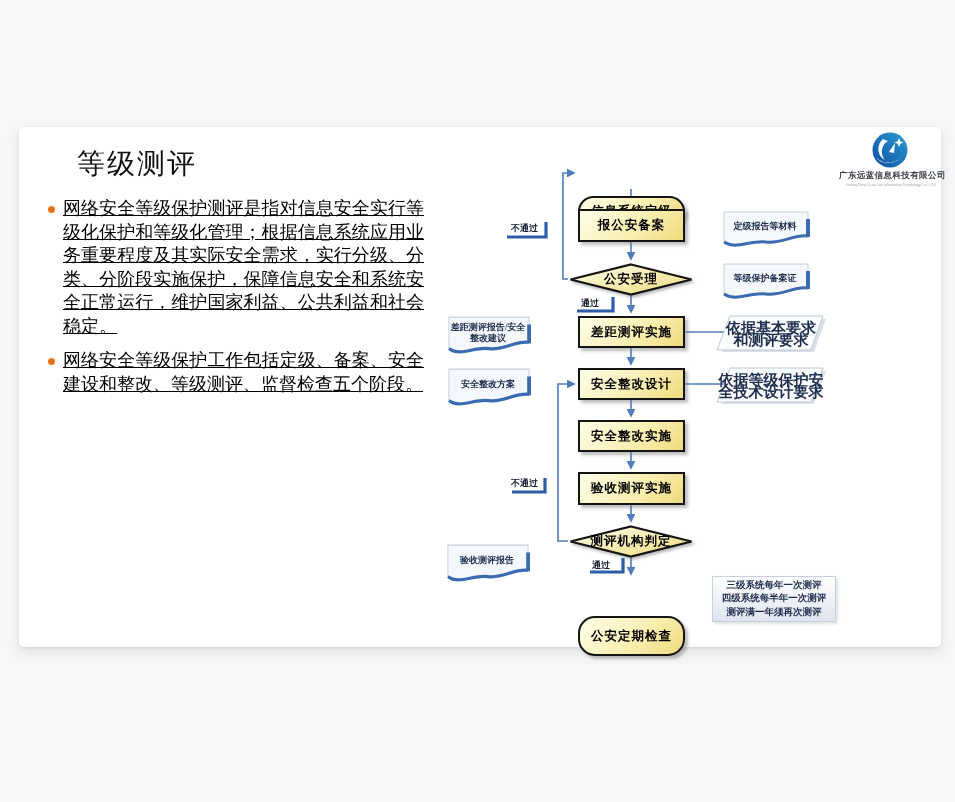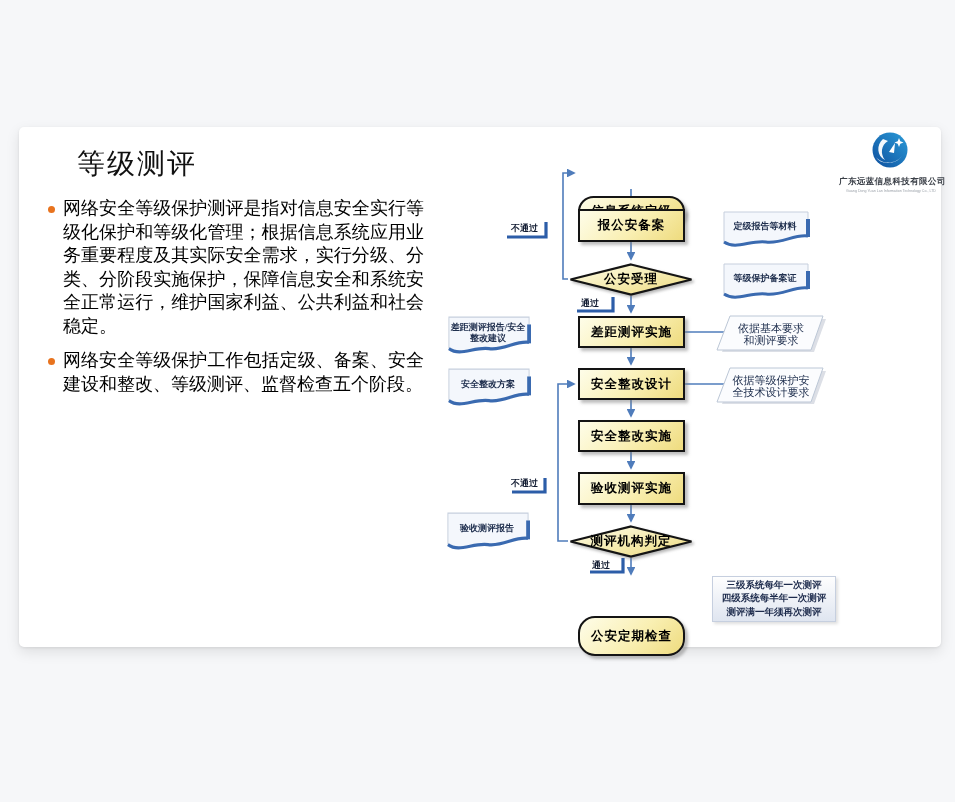--- a/index.html
+++ b/index.html
@@ -3,51 +3,51 @@
 <meta charset="utf-8">
 <style>
   * { margin:0; padding:0; box-sizing:border-box; }
   html,body { width:955px; height:802px; background:#f6f7f9; overflow:hidden;
               font-family:"Liberation Serif", serif; }
   .slide { position:absolute; left:19px; top:127px; width:922px; height:520px;
            background:#ffffff; border-radius:5px;
            box-shadow:0 5px 14px rgba(0,0,0,.10), 0 1px 3px rgba(0,0,0,.08); }
   .title { position:absolute; left:58px; top:18px; font-size:28px; color:#111;
            letter-spacing:2px; }
-  .bullets { position:absolute; left:27px; top:70px; width:378px; list-style:none; }
+  .bullets { position:absolute; left:27px; top:70px; width:378px; list-style:none;text-decoration:underline; }
   .bullets li { position:relative; padding-left:17px; font-size:18px; line-height:23.5px;
                 color:#000; text-align:justify; margin-bottom:11px; }
   .dot { position:absolute; left:2px; top:9px; width:7px; height:7px; border-radius:50%;
          background:#e8731e; }
   
   .logo { position:absolute; left:820px; top:4px; width:104px; text-align:center; }
   .logo svg { display:block; margin:0 auto; }
   .logo-cn { font-size:8.5px; font-weight:bold; color:#3a3f47; letter-spacing:.4px;
-             white-space:nowrap; margin-top:7px;
+             white-space:nowrap; margin-top:1px;
              font-family:Liberation Sans, sans-serif; }
   .logo-en { font-size:4px; color:#9aa0a8; white-space:nowrap; transform:scale(.9);
              font-family:"Liberation Sans", sans-serif; }
   
   .node { position:absolute; display:flex; align-items:center; justify-content:center;
           font-size:12.5px; font-weight:bold; color:#000; letter-spacing:1px;
           background:linear-gradient(135deg,#fefde9 0%,#f9efb2 55%,#eedb7e 100%);
           border:2px solid #141414; z-index:2;
           box-shadow:3px 3px 3px rgba(125,125,125,.5); }
   .stadium { border-radius:17px;margin-top:38px; }
   .dia { position:absolute; z-index:2; }
   .dia .dtext { position:absolute; inset:0; display:flex; align-items:center;
                 justify-content:center; font-size:12.5px; font-weight:bold; color:#000;
                 letter-spacing:1px; }
   .doc, .para, .note { position:absolute; z-index:2; }
   .doc .dtext { position:absolute; left:3px; right:5px; top:3px; bottom:10px;
                 display:flex; align-items:center; justify-content:center; text-align:center;
                 font-size:9px; font-weight:bold; color:#20304f; line-height:11px; }
   .para .dtext { position:absolute; inset:0; display:flex; align-items:center;
                  justify-content:center; text-align:center; white-space:pre-line;
-                 font-size:11px; font-weight:normal; color:#20304f; line-height:12px; }
+                 font-size:15px; font-weight:bold; color:#20304f; line-height:12px; }
   .note { background:linear-gradient(#fefefe,#dfe5f0); border:1px solid #c6cfdf;
           box-shadow:2px 2px 3px rgba(0,0,0,.13); display:flex; flex-direction:column;
           align-items:center; justify-content:center; }
   .note div { font-size:9.5px; font-weight:bold; color:#1d2b4c; line-height:13.5px;
               white-space:nowrap; }
   .flabel { position:absolute; z-index:3; font-size:9px; font-weight:bold; color:#101a30;
             white-space:nowrap; }
   .connectors { position:absolute; left:0; top:0; z-index:1; }
 </style>
 </head>
@@ -218,21 +218,21 @@
   <div class="doc" style="left:428px;top:188px;width:84px;height:42px">
     <svg width="84" height="42" viewBox="0 0 88 40" preserveAspectRatio="none">
       <path d="M2,2 L86,2 L86,26 C72,24 60,34 44,32 C28,30 14,40 2,32 Z" fill="#f4f7fc"></path>
       <path d="M2,32 L2,2 L86,2 L86,9" fill="none" stroke="#c6cfdd" stroke-width="1"></path>
       <path d="M2,32 C14,40 28,30 44,32 C60,34 72,24 86,26" fill="none" stroke="#3a6ab0" stroke-width="3"></path>
       <path d="M86,9 L86,27" fill="none" stroke="#3a6ab0" stroke-width="4"></path>
     </svg>
     <div class="dtext">差距测评报告/安全整改建议</div>
   </div>
 
-  <div class="doc" style="left:427px;top:384px;width:84px;height:42px">
+  <div class="doc" style="left:427px;top:416px;width:84px;height:42px">
     <svg width="84" height="42" viewBox="0 0 88 40" preserveAspectRatio="none">
       <path d="M2,2 L86,2 L86,26 C72,24 60,34 44,32 C28,30 14,40 2,32 Z" fill="#f4f7fc"></path>
       <path d="M2,32 L2,2 L86,2 L86,9" fill="none" stroke="#c6cfdd" stroke-width="1"></path>
       <path d="M2,32 C14,40 28,30 44,32 C60,34 72,24 86,26" fill="none" stroke="#3a6ab0" stroke-width="3"></path>
       <path d="M86,9 L86,27" fill="none" stroke="#3a6ab0" stroke-width="4"></path>
     </svg>
     <div class="dtext">验收测评报告</div>
   </div>
 
   <div class="note" style="left:693px;top:449px;width:124px;height:46px">

